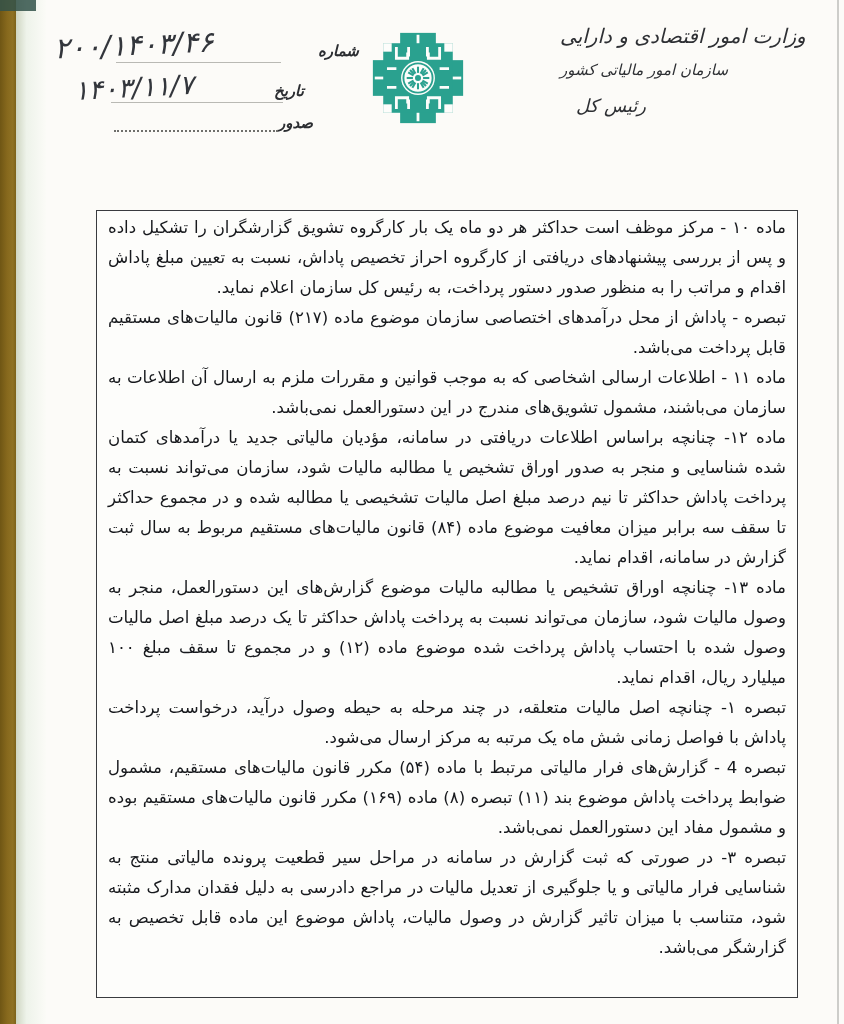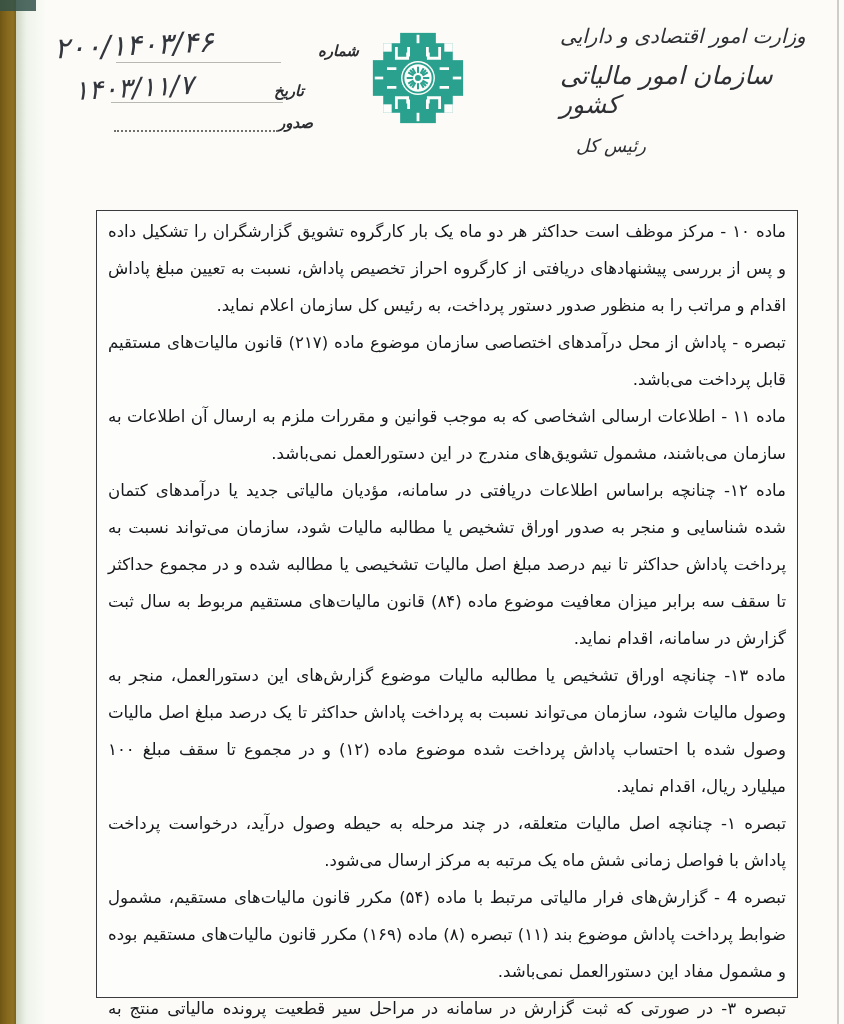--- a/index.html
+++ b/index.html
@@ -15,21 +15,21 @@
     background:linear-gradient(90deg,#cfd6c2 0%,#eef3ea 35%,#fbfbf7 100%);}
   .corner-smudge{position:absolute;left:0;top:0;width:36px;height:11px;
     background:#33524a;opacity:.85;}
   .scan-edge-right{position:absolute;right:5px;top:0;width:2px;height:1024px;
     background:#b9b9b6;opacity:.7;}
 
   
   .letterhead{position:absolute;left:560px;top:24px;width:276px;text-align:left;
     direction:rtl;color:#2e3034;font-style:italic;}
   .letterhead .lh1{font-size:20px;margin:0 0 13px 0;font-weight:500;}
-  .letterhead .lh2{font-size:25px;margin:0 0 13px 0;font-weight:500;}
+  .letterhead .lh2{font-size:15px;margin:0 0 13px 0;font-weight:500;}
   .letterhead .lh3{font-size:18px;margin:16px;font-weight:500;}
 
   
   .emblem{position:absolute;left:371px;top:29px;width:94px;height:98px;}
 
   
   .meta{position:absolute;left:46px;top:20px;width:300px;direction:rtl;color:#2c2e33;}
   .meta-label{font-size:15px;font-style:italic;font-weight:600;color:#2b2d31;}
   .hand{font-style:italic;color:#33363c;white-space:nowrap;}
   .hand-number{position:absolute;left:8px;top:8px;font-size:29px;transform:rotate(-2.5deg);}
@@ -41,21 +41,21 @@
   .rule-number{left:70px;top:42px;width:165px;}
   .rule-date{left:65px;top:82px;width:172px;}
   .rule-attach{left:68px;top:110px;width:164px;border-top:2px dotted #6f6f6c;}
 
   
   .body-box{
     position:absolute;left:96px;top:210px;width:702px;height:788px;
     box-sizing:border-box;border:1.6px solid #393b3f;
     padding:2px 11px 0 11px;
     direction:rtl;text-align:justify;
-    color:#17191d;font-size:16.6px;line-height:37px;
+    color:#17191d;font-size:16.6px;line-height:30px;
     background:#fdfdfb;
   }
   .body-box p{margin:0;}
 </style>
 </head>
 <body>
 
 <div class="page">
 
   <div class="gold-stripe"></div>

